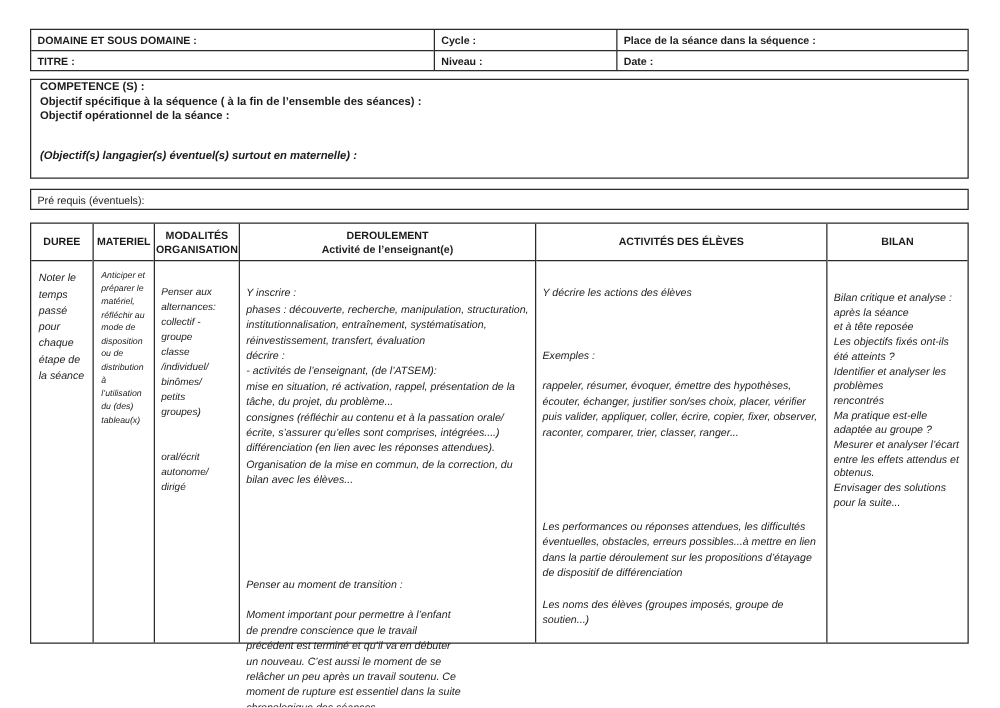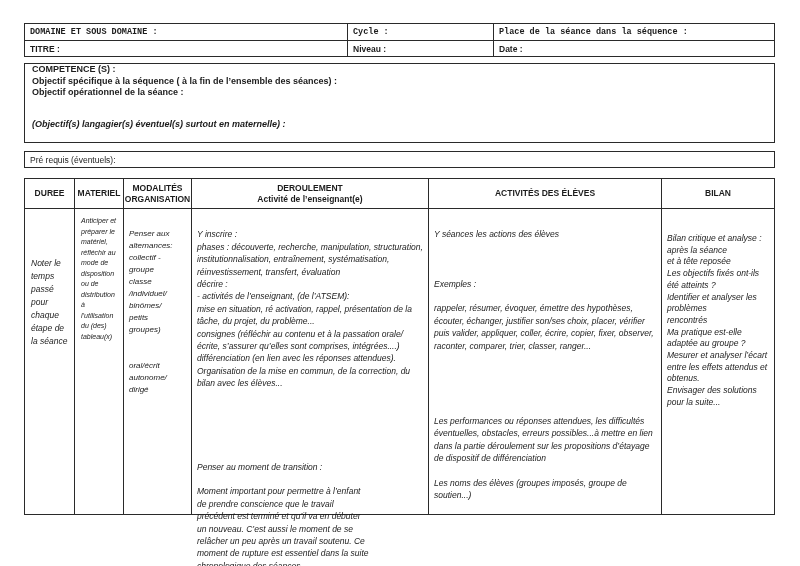--- a/index.html
+++ b/index.html
@@ -21,21 +21,21 @@
   }
   .ht-cell {
     font-size: 8.5px; font-weight: bold;
     display: flex; align-items: center;
     padding-left: 5px;
     border-left: 1px solid #2a2a2a;
     border-top: 1px solid #2a2a2a;
     white-space: nowrap; overflow: hidden;
   }
   .ht-cell.first-col { border-left: none; }
-  .ht-cell.first-row { border-top: none; font-family: Liberation Mono, monospace; }
+  .ht-cell.first-row { border-top: none; }
 
   
   .competence-box {
     position: absolute; left: 24px; top: 63px; width: 751px; height: 80px;
     border: 1.5px solid #2a2a2a;
     padding: 0 7px;
     font-size: 9px; font-weight: bold; line-height: 11.5px;
   }
   .competence-box .lang-objective {
     margin-top: 20px; font-style: italic;
@@ -50,21 +50,21 @@
     font-size: 8.5px;
   }
 
   
   .main-table {
     position: absolute; left: 24px; top: 178px; width: 751px; height: 337px;
     border: 1.5px solid #2a2a2a;
     display: flex;
   }
   .mt-col { border-left: 1px solid #2a2a2a; display: flex; flex-direction: column; }
-  .mt-col.first { border-left: none; gap: 41px; }
+  .mt-col.first { border-left: none; }
   .col-duree       { width: 49px; }
   .col-materiel    { width: 49px; }
   .col-modalites   { width: 68px; }
   .col-deroulement { width: 237px; }
   .col-activites   { width: 233px; }
   .col-bilan       { flex: 1; gap: 17px; }
 
   .mt-head {
     height: 30px; flex: none;
     border-bottom: 1px solid #2a2a2a;
@@ -192,21 +192,21 @@
 chronologique des séances</div>
         </div>
       </div>
     </div>
 
     <div class="mt-col col-activites">
       <div class="mt-head">
         <span>ACTIVITÉS DES ÉLÈVES</span>
       </div>
       <div class="mt-body">
-        <div>Y séances les actions des élèves</div>
+        <div>Y décrire les actions des élèves</div>
         <div class="activites-exemples">
           <div>Exemples :</div>
           <div>rappeler, résumer, évoquer, émettre des hypothèses, écouter, échanger, justifier son/ses choix, placer, vérifier puis valider, appliquer, coller, écrire, copier, fixer, observer, raconter, comparer, trier, classer, ranger...</div>
         </div>
         <div class="activites-perf">Les performances ou réponses attendues, les difficultés éventuelles, obstacles, erreurs possibles...à mettre en lien dans la partie déroulement sur les propositions d’étayage de dispositif de différenciation</div>
         <div>Les noms des élèves (groupes imposés, groupe de soutien...)</div>
       </div>
     </div>
 
     <div class="mt-col col-bilan">

